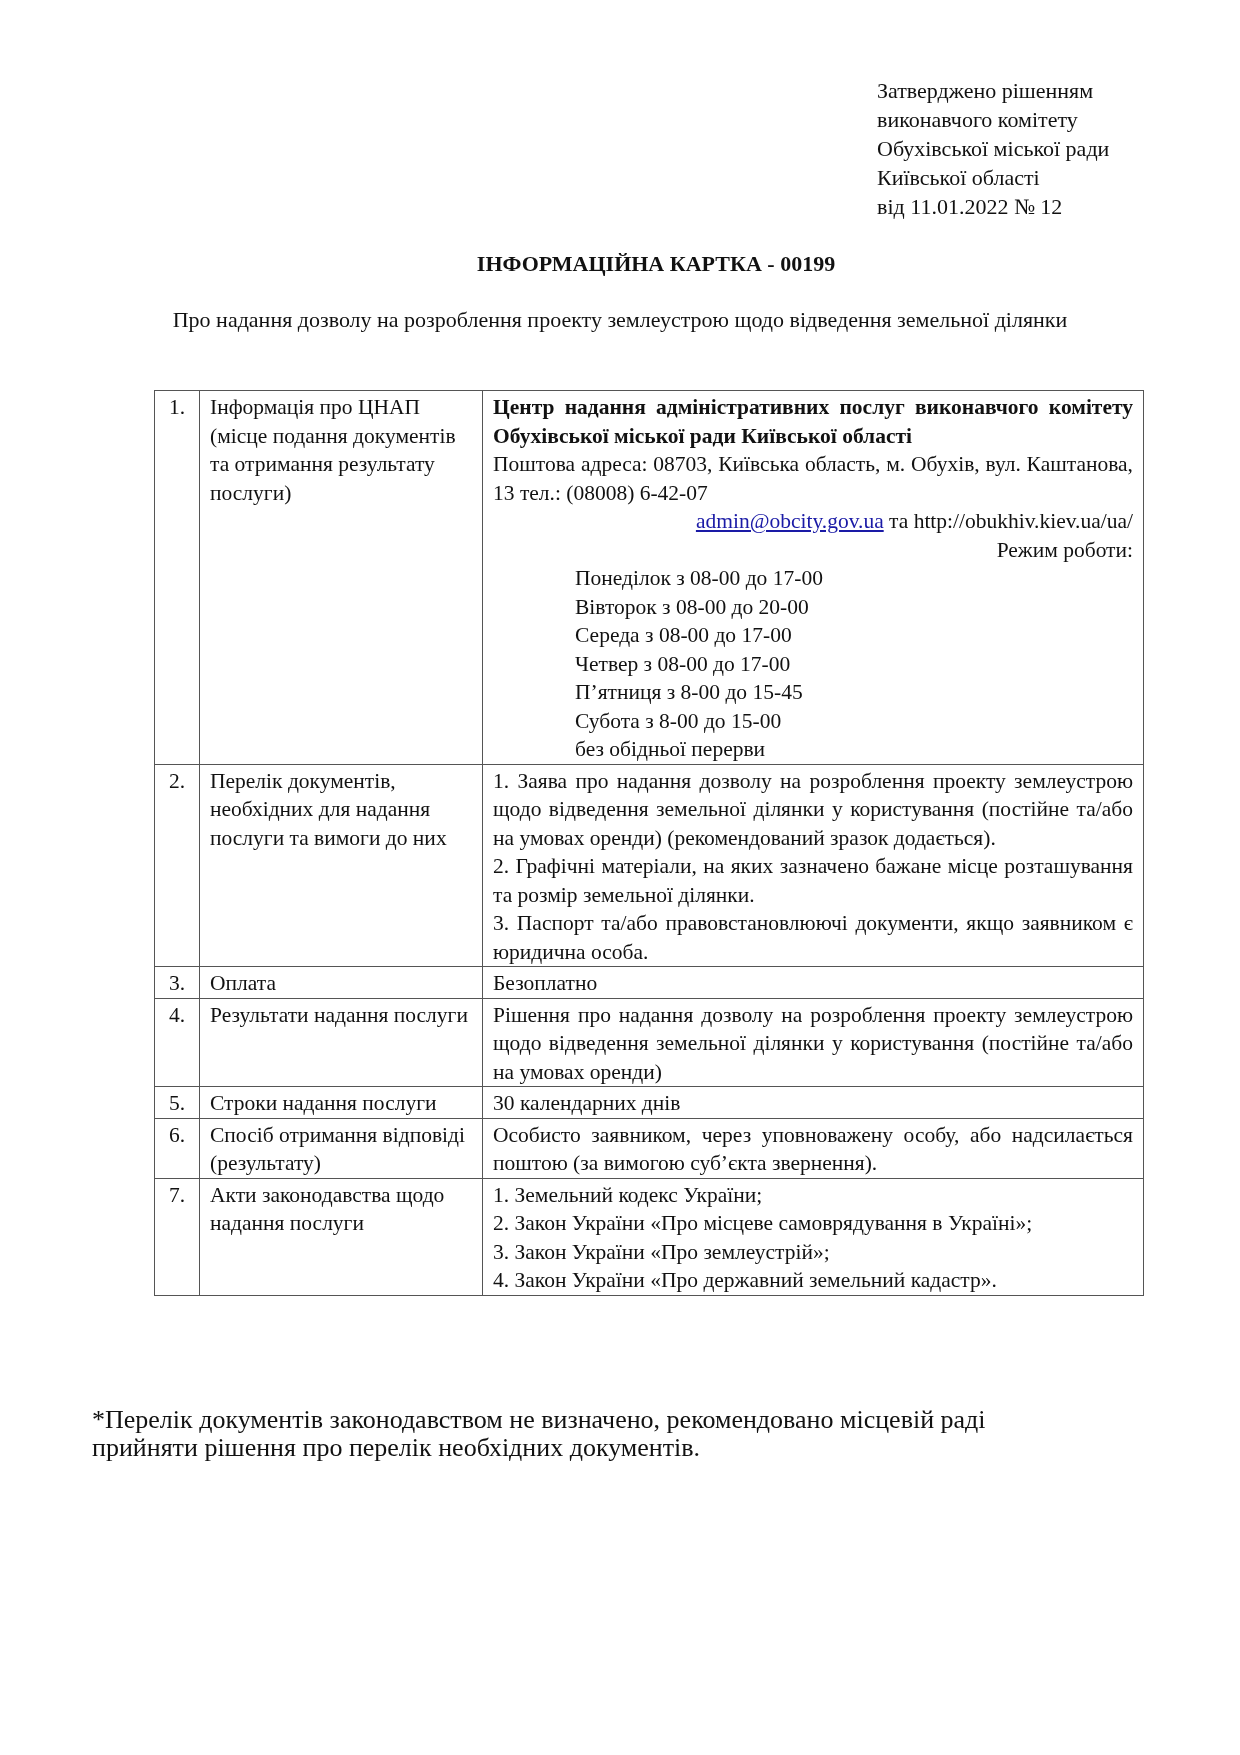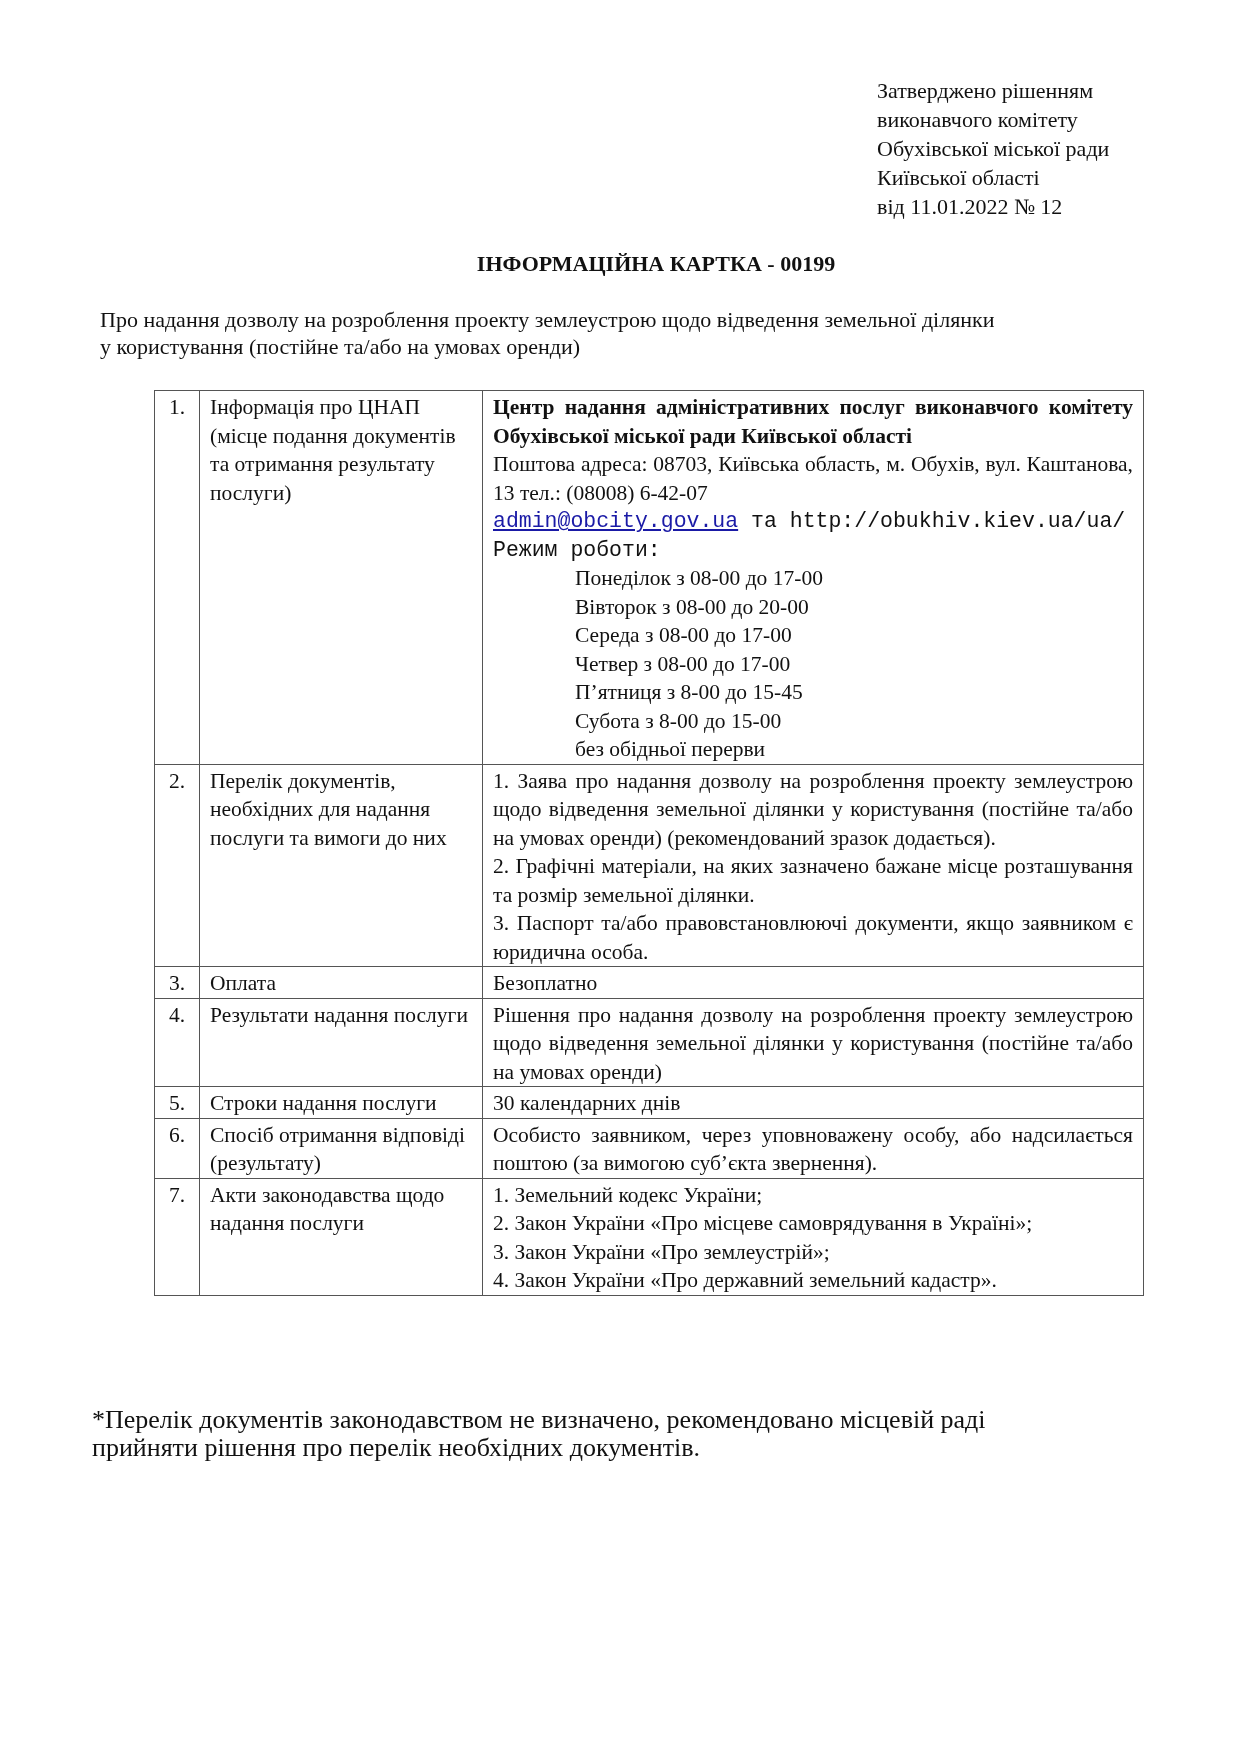--- a/index.html
+++ b/index.html
@@ -2,50 +2,49 @@
 <html><head>
 <meta charset="utf-8">
 <style>
   html, body { margin: 0; padding: 0; background: #ffffff; }
   body { width: 1240px; height: 1755px; position: relative; overflow: hidden;
          font-family: "Liberation Serif", serif; color: #111; }
   .approval { position: absolute; left: 877px; top: 76px; font-size: 22px; line-height: 29px; }
   .approval div { white-space: nowrap; }
   .title { position: absolute; left: 0; width: 1240px; top: 250px; text-align: center;
            font-weight: bold; font-size: 22px; line-height: 28px; padding-left: 36px; }
-  .subtitle { position: absolute; left: 100px; width: 1040px; top: 306px; text-align: left;
+  .subtitle { position: absolute; left: 100px; width: 1040px; top: 306px; text-align: center;
               font-size: 22px; line-height: 27px; }
   table.card { position: absolute; left: 154px; top: 390px; width: 990px; border-collapse: collapse;
                font-size: 21.5px; line-height: 28.5px; }
   table.card td { border: 1.5px solid #555; vertical-align: top; padding: 2px 10px 0 10px; }
   td.num { width: 24px; text-align: center; padding-left: 4px; padding-right: 4px; }
   td.label { width: 262px; }
   td.value { text-align: justify; }
-  .center { text-align: left; font-family: Liberation Mono, monospace; }
+  .center { text-align: right; }
   .bold { font-weight: bold; }
   .link { color: #1a1aa6; text-decoration: underline; }
   .hours { padding-left: 82px; }
   .footnote { position: absolute; left: 92px; top: 1406px; width: 1000px; font-size: 26px; line-height: 28px; }
 </style>
 </head>
 <body>
 
 <div class="approval">
   <div>Затверджено рішенням</div>
   <div>виконавчого комітету</div>
   <div>Обухівської міської ради</div>
   <div>Київської області</div>
   <div>від 11.01.2022 № 12</div>
 </div>
 
 <div class="title">ІНФОРМАЦІЙНА КАРТКА - 00199</div>
 
 <div class="subtitle">
   <div>Про надання дозволу на розроблення проекту землеустрою щодо відведення земельної ділянки</div>
-  <div>у користування (постійне та/або на умовах оренди)</div>
 </div>
 
 <table class="card">
   <tbody>
       <tr style="height:322px;">
     <td class="num">1.</td>
     <td class="label">Інформація про ЦНАП (місце подання документів та отримання результату послуги)</td>
     <td class="value">
       <div class="bold">Центр надання адміністративних послуг виконавчого комітету Обухівської міської ради Київської області</div>
       <div>Поштова адреса: 08703, Київська область, м. Обухів, вул. Каштанова, 13 тел.: (08008) 6-42-07</div>

